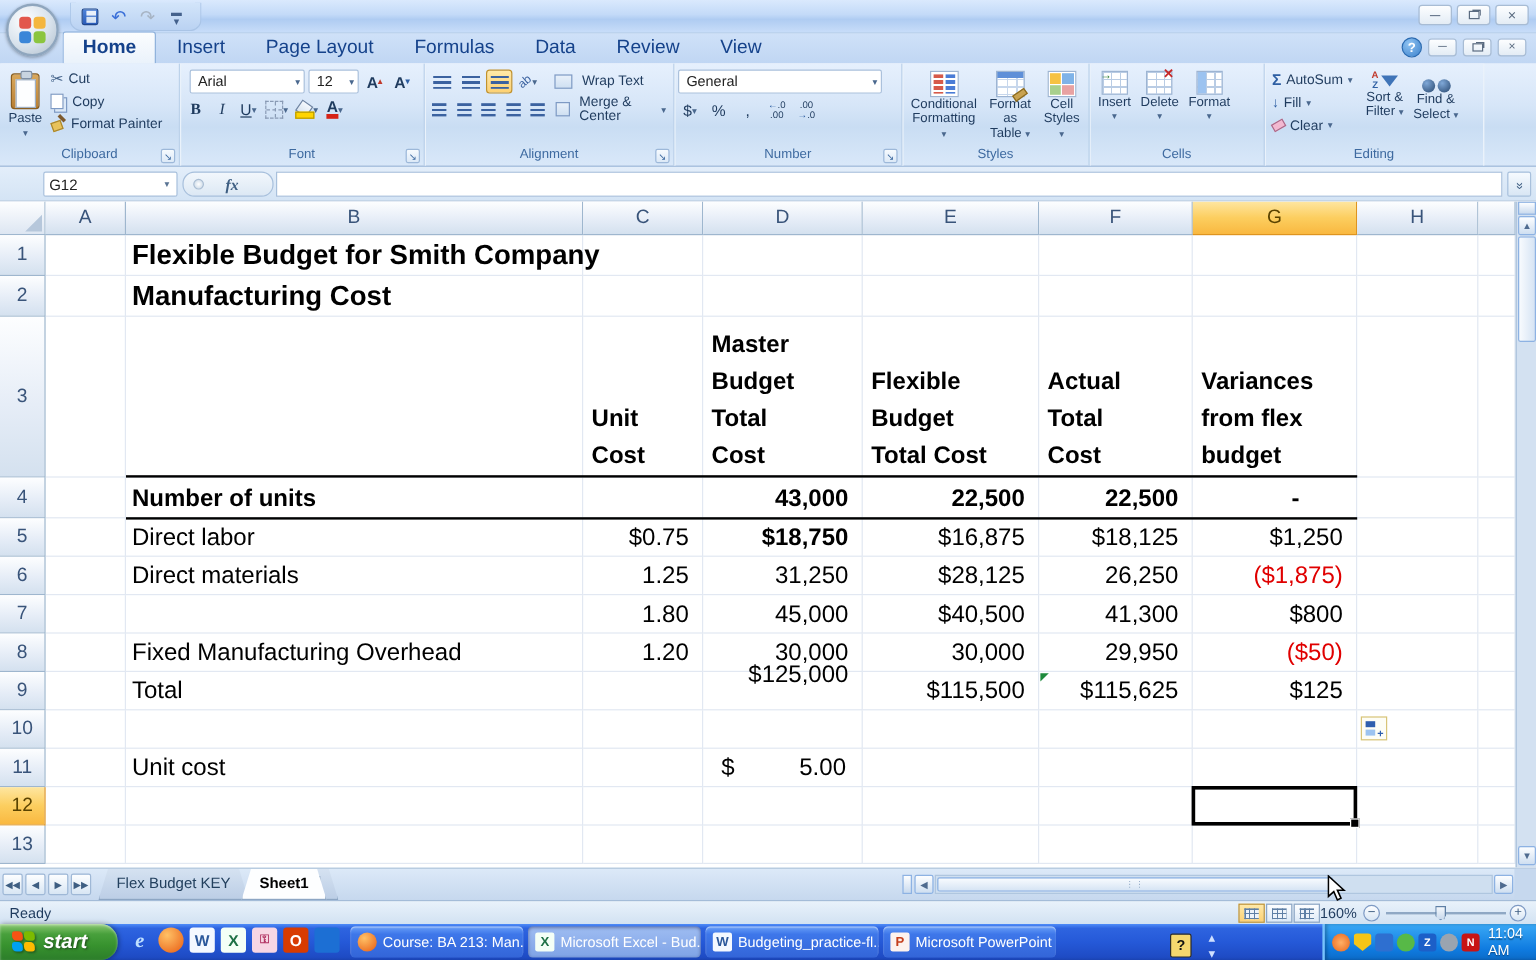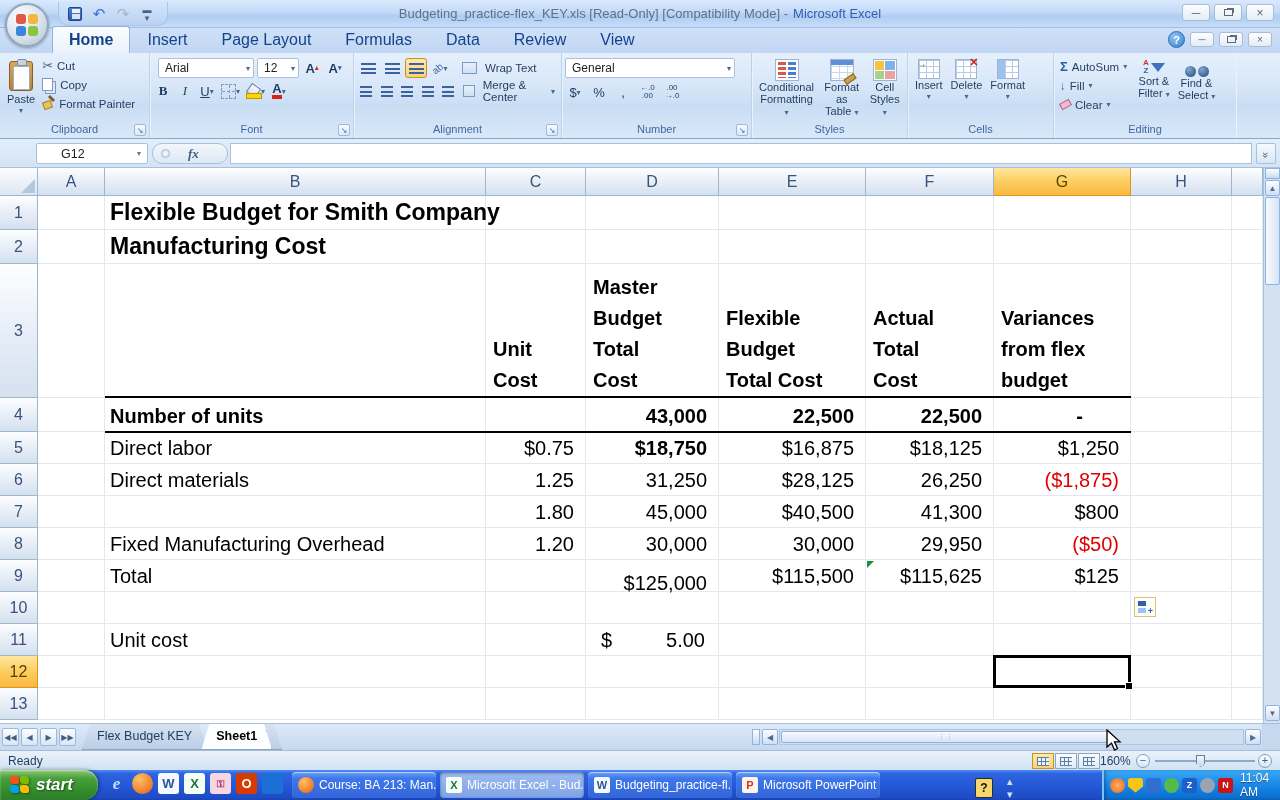--- a/index.html
+++ b/index.html
@@ -128,21 +128,21 @@
   .az-ic { font-size:8px; font-weight:bold; line-height:8px; text-align:center; }
   .az-ic .a { color:#C0392B; } .az-ic .z { color:#2E5FA3; }
   .funnel { display:inline-block; width:0; height:0; border-left:7px solid transparent; border-right:7px solid transparent; border-top:9px solid #3F74B8; }
   .binoc { position:relative; width:24px; height:18px; }
   .binoc:before,.binoc:after { content:""; position:absolute; bottom:0; width:11px; height:11px; border-radius:50%; background:radial-gradient(circle at 35% 30%, #7FA8D8, #27476E); }
   .binoc:before{ left:0; } .binoc:after{ right:0; }
 
   
   .fbar { position:absolute; left:0; top:139px; width:1280px; height:29px; background:linear-gradient(#E3EEFA,#D4E4F5); border-bottom:1px solid #A9C0DA; display:flex; align-items:center; }
   .namebox { position:absolute; left:36px; top:4px; width:112px; height:21px; background:#fff; border:1px solid #A8C0DC; border-radius:2px;
-    font-size:12.5px; color:#222; display:flex; align-items:center; padding-left:24px; }
+    font-size:12.5px; color:#222; display:flex; align-items:center; padding-left:4px; }
   .namebox .dd { margin-left:auto; width:16px; text-align:center; color:#5A7494; font-size:8px; }
   .fxwrap { position:absolute; left:152px; top:4px; width:76px; height:21px; background:linear-gradient(#F2F7FC,#DCE8F4); border:1px solid #A8C0DC; border-radius:10px; display:flex; align-items:center; }
   .fxwrap .dot { width:9px; height:9px; border-radius:50%; background:radial-gradient(#fff,#C4D4E4); margin-left:8px; border:1px solid #A8BCD2; }
   .fx { font-family:"Liberation Serif", serif; font-style:italic; font-weight:bold; color:#3E5E82; font-size:13px; margin-left:18px; }
   .finput { position:absolute; left:230px; top:4px; width:1022px; height:21px; background:#fff; border:1px solid #A8C0DC; }
   .fexpand { position:absolute; right:4px; top:4px; width:20px; height:21px; background:linear-gradient(#F6FAFE,#D8E6F4); border:1px solid #A8C0DC; border-radius:2px;
     display:flex; align-items:center; justify-content:center; color:#3E5E82; }
   .fexpand span { transform:rotate(90deg); font-size:11px; letter-spacing:-2px; }
 
   
@@ -270,24 +270,20 @@
 <div id="app">
 
   <div class="titlebar">
     <div class="qat">
       <span class="qbtn">
           <span class="disk"></span>
         </span>
       <span class="qbtn">↶</span>
       <span class="qbtn redo">↷</span>
       <span class="qbtn more">▬<br>▾</span>
-    </div>
-    <div class="title-text">
-      <span>Budgeting_practice-flex_KEY.xls  [Read-Only]  [Compatibility Mode] -</span>
-      <span class="app">Microsoft Excel</span>
     </div>
     <div class="win-controls">
       <span class="wbtn">─</span>
       <span class="wbtn">
           <span class="restore-glyph"></span>
         </span>
       <span class="wbtn">×</span>
     </div>
   </div>
   <div class="office-btn">
@@ -758,21 +754,21 @@
         <div class="scell num" style="position: absolute; left: 719px; top: 328px; width: 147px; height: 32px;">$40,500</div>
         <div class="scell num" style="position: absolute; left: 866px; top: 328px; width: 128px; height: 32px;">41,300</div>
         <div class="scell num" style="position: absolute; left: 994px; top: 328px; width: 137px; height: 32px;">$800</div>
         <div class="scell" style="position: absolute; left: 105px; top: 360px; width: 381px; height: 32px;">Fixed Manufacturing Overhead</div>
         <div class="scell num" style="position: absolute; left: 486px; top: 360px; width: 100px; height: 32px;">1.20</div>
         <div class="scell num" style="position: absolute; left: 586px; top: 360px; width: 133px; height: 32px;">30,000</div>
         <div class="scell num" style="position: absolute; left: 719px; top: 360px; width: 147px; height: 32px;">30,000</div>
         <div class="scell num" style="position: absolute; left: 866px; top: 360px; width: 128px; height: 32px;">29,950</div>
         <div class="scell num red" style="position: absolute; left: 994px; top: 360px; width: 137px; height: 32px;">($50)</div>
         <div class="scell" style="position: absolute; left: 105px; top: 392px; width: 381px; height: 32px;">Total</div>
-        <div class="scell num" style="position: absolute; left: 586px; top: 399px; width: 133px; height: 32px;">$125,000</div>
+        <div class="scell num" style="position: absolute; left: 586px; top: 378px; width: 133px; height: 32px;">$125,000</div>
         <div class="scell num" style="position: absolute; left: 719px; top: 392px; width: 147px; height: 32px;">$115,500</div>
         <div class="scell num" style="position: absolute; left: 866px; top: 392px; width: 128px; height: 32px;">$115,625</div>
         <div class="scell num" style="position: absolute; left: 994px; top: 392px; width: 137px; height: 32px;">$125</div>
         <div class="scell" style="position: absolute; left: 105px; top: 456px; width: 381px; height: 32px;">Unit cost</div>
         <div class="scell acc" style="position: absolute; left: 586px; top: 456px; width: 133px; height: 32px;">
           <span>$</span>
           <span>5.00</span>
         </div>
         <div class="ov-line" style="position: absolute; left: 105px; top: 228px; width: 1026px; height: 2px;"></div>
         <div class="ov-line" style="position: absolute; left: 105px; top: 263px; width: 1026px; height: 2px;"></div>

